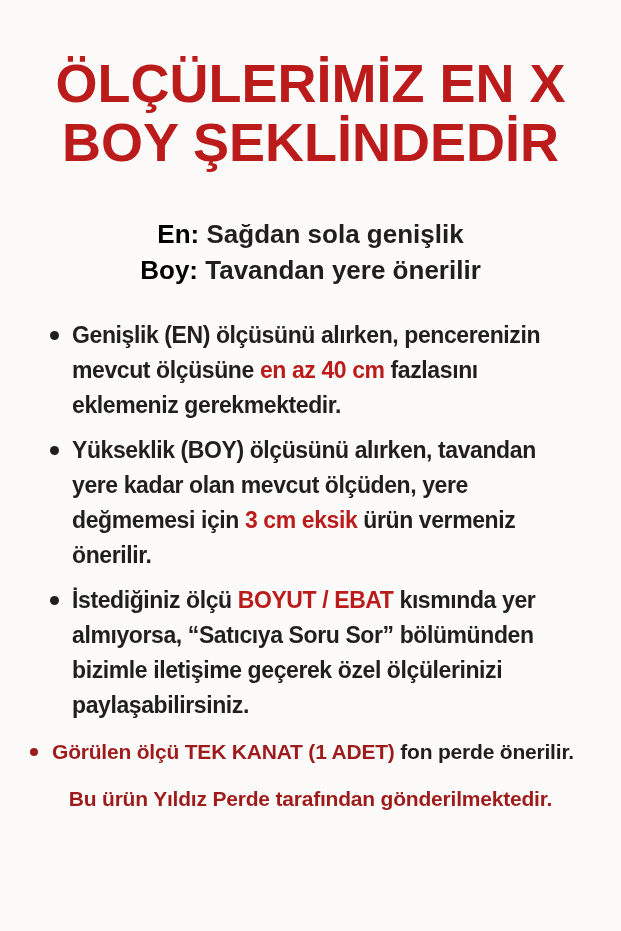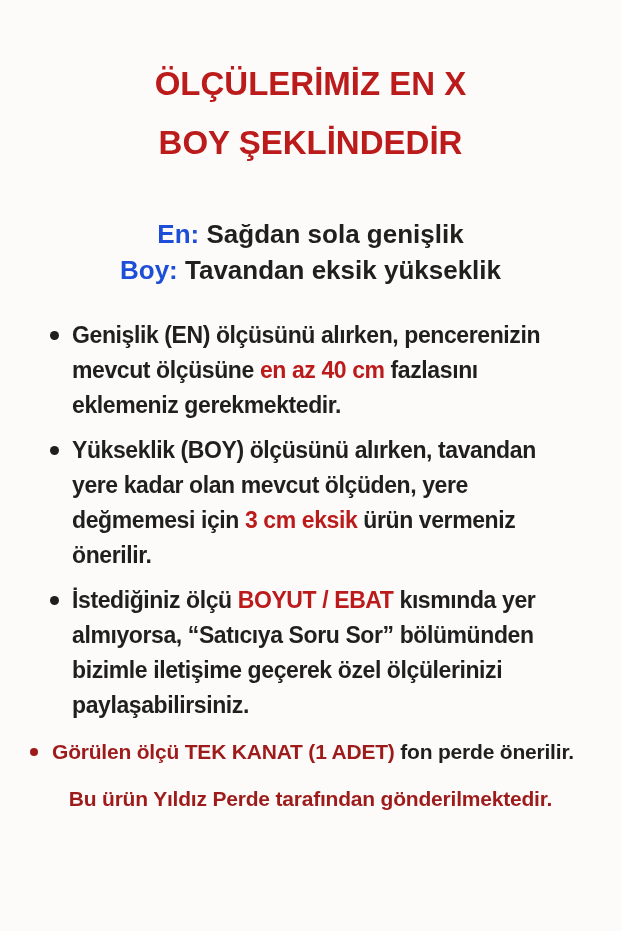--- a/index.html
+++ b/index.html
@@ -7,31 +7,31 @@
   body {
     background: #fcfbf9;
     font-family: "Liberation Sans", sans-serif;
     font-weight: 700;
     color: #1f1f1f;
     overflow: hidden;
   }
   .title {
     margin-top: 54px;
     text-align: center;
-    font-size: 33px;
+    font-size: 54px;
     line-height: 59px;
     color: #bb1b1b;
   }
   .defs {
     margin-top: 44px;
     text-align: center;
     font-size: 26px;
     line-height: 36px;
   }
-  .defs .term { color: #1d4ed8; }
+  .defs .term { color: #000000; }
   .list {
     list-style: none;
     margin: 30px 36px 0 30px;
   }
   .list li {
     position: relative;
     padding-left: 42px;
     font-size: 23px;
     line-height: 35px;
     letter-spacing: -0.4px;
@@ -76,21 +76,21 @@
 </head>
 <body>
 
 <div class="title">
   <div>ÖLÇÜLERİMİZ EN X</div>
   <div>BOY ŞEKLİNDEDİR</div>
 </div>
 
 <div class="defs">
   <div><span class="term">En:</span><span> Sağdan sola genişlik</span></div>
-  <div><span class="term">Boy:</span><span> Tavandan eksik yükseklik</span></div>
+  <div><span class="term">Boy:</span><span> Tavandan yere önerilir</span></div>
 </div>
 
 <ul class="list">
   <li>
     <span class="dot"></span>
     <span>Genişlik (EN) ölçüsünü alırken, pencerenizin mevcut ölçüsüne </span><span class="red">en az 40 cm</span><span> fazlasını eklemeniz gerekmektedir.</span>
   </li>
   <li>
     <span class="dot"></span>
     <span>Yükseklik (BOY) ölçüsünü alırken, tavandan yere kadar olan mevcut ölçüden, yere değmemesi için </span><span class="red">3 cm eksik</span><span> ürün vermeniz önerilir.</span>

